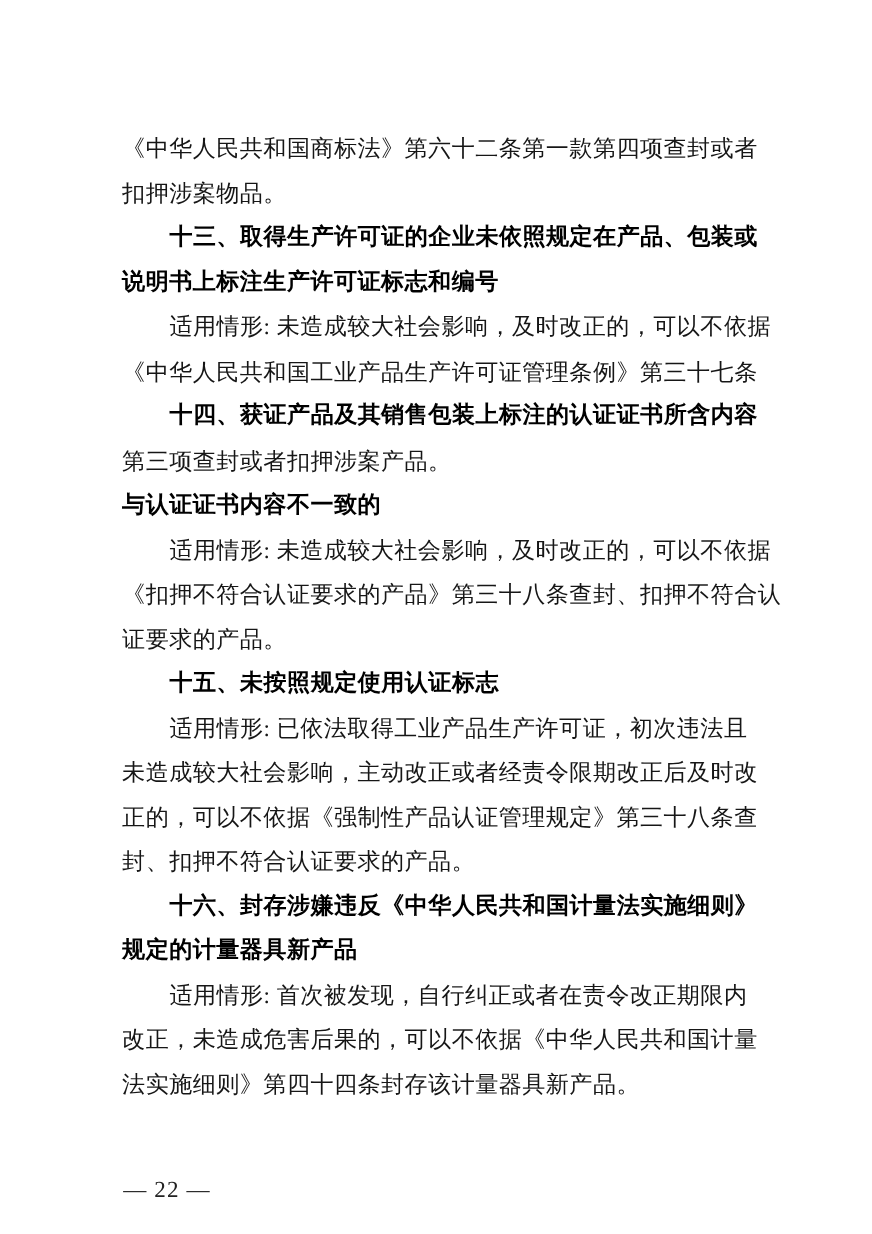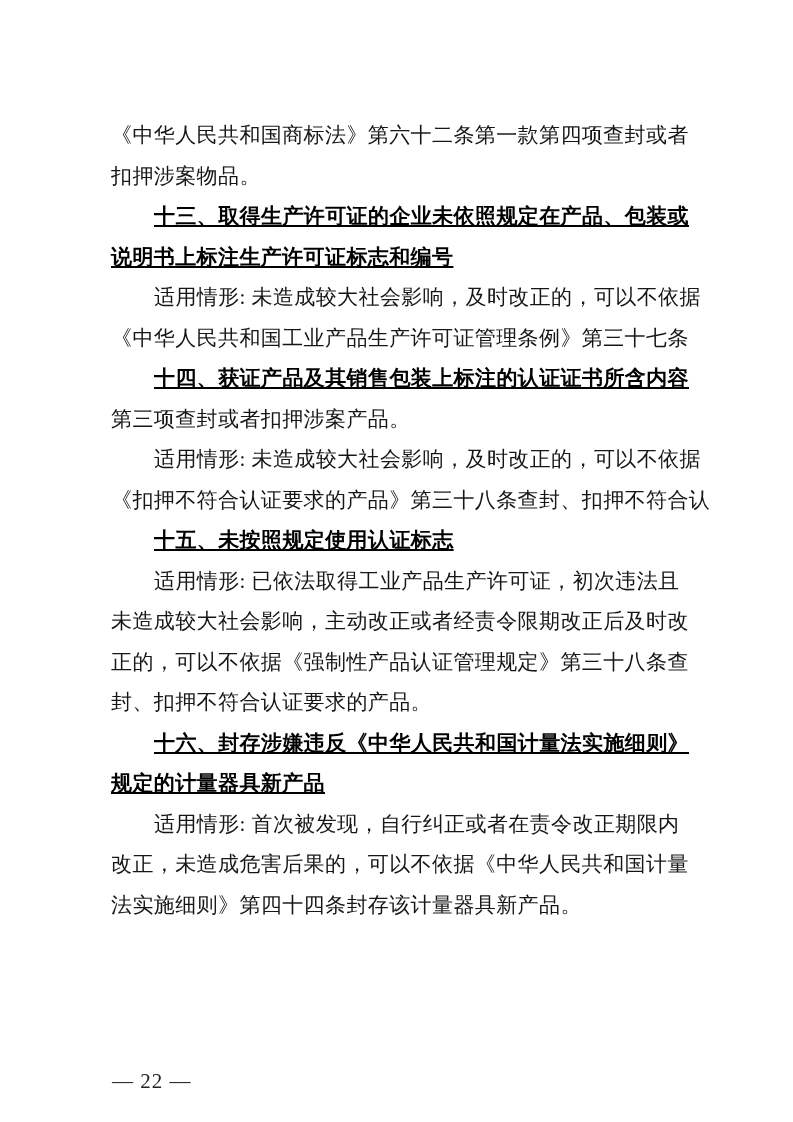--- a/index.html
+++ b/index.html
@@ -29,21 +29,20 @@
     letter-spacing: 0.4px;
     white-space: nowrap;
   }
   .ind {
     padding-left: 43px;
   }
   .head {
     font-family: "Liberation Sans", "DejaVu Sans", sans-serif;
     font-weight: 700;
     color: #000000;
-    text-decoration: underline;
   }
   .footer {
     position: absolute;
     left: 112px;
     top: 1027px;
     font-size: 21px;
     line-height: 28px;
     letter-spacing: 1px;
     color: #222222;
     font-family: "Liberation Serif", "DejaVu Serif", serif;
@@ -56,22 +55,24 @@
 <div class="page">
   <div class="content">
     <div class="ln">《中华人民共和国商标法》第六十二条第一款第四项查封或者</div>
     <div class="ln">扣押涉案物品。</div>
     <div class="ln head ind">十三、取得生产许可证的企业未依照规定在产品、包装或</div>
     <div class="ln head">说明书上标注生产许可证标志和编号</div>
     <div class="ln ind">适用情形: 未造成较大社会影响，及时改正的，可以不依据</div>
     <div class="ln">《中华人民共和国工业产品生产许可证管理条例》第三十七条</div>
     <div class="ln head ind">十四、获证产品及其销售包装上标注的认证证书所含内容</div>
     <div class="ln">第三项查封或者扣押涉案产品。</div>
+    <div class="ln head">与认证证书内容不一致的</div>
     <div class="ln ind">适用情形: 未造成较大社会影响，及时改正的，可以不依据</div>
     <div class="ln">《扣押不符合认证要求的产品》第三十八条查封、扣押不符合认</div>
+    <div class="ln">证要求的产品。</div>
     <div class="ln head ind">十五、未按照规定使用认证标志</div>
     <div class="ln ind">适用情形: 已依法取得工业产品生产许可证，初次违法且</div>
     <div class="ln">未造成较大社会影响，主动改正或者经责令限期改正后及时改</div>
     <div class="ln">正的，可以不依据《强制性产品认证管理规定》第三十八条查</div>
     <div class="ln">封、扣押不符合认证要求的产品。</div>
     <div class="ln head ind">十六、封存涉嫌违反《中华人民共和国计量法实施细则》</div>
     <div class="ln head">规定的计量器具新产品</div>
     <div class="ln ind">适用情形: 首次被发现，自行纠正或者在责令改正期限内</div>
     <div class="ln">改正，未造成危害后果的，可以不依据《中华人民共和国计量</div>
     <div class="ln">法实施细则》第四十四条封存该计量器具新产品。</div>

